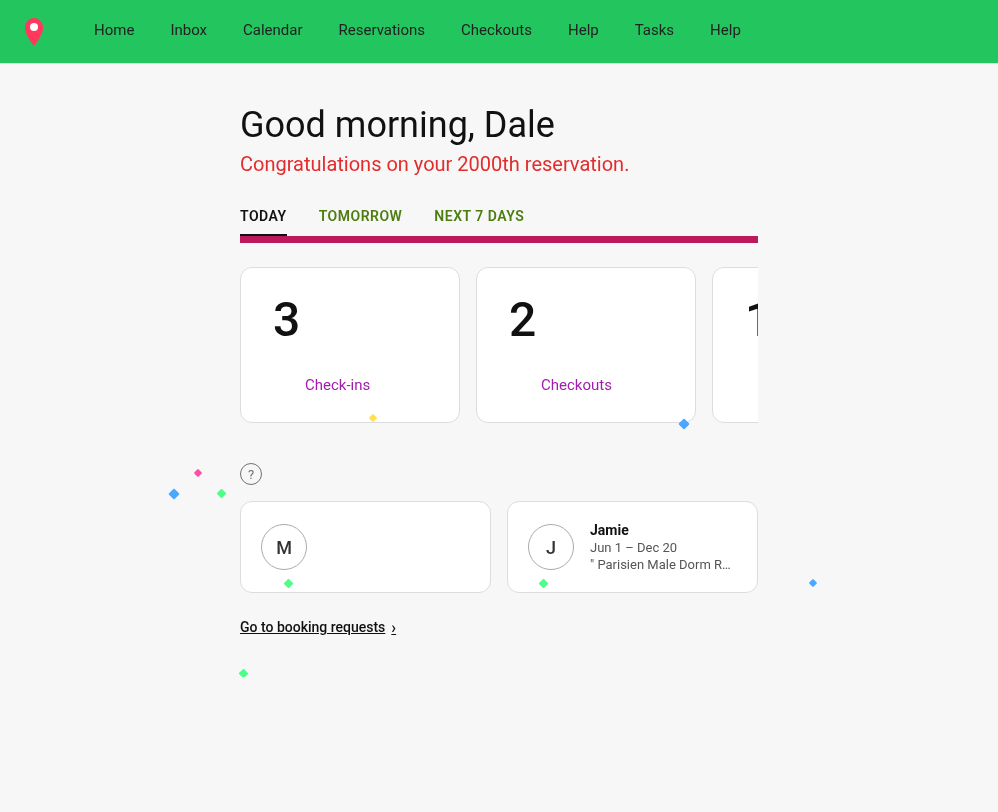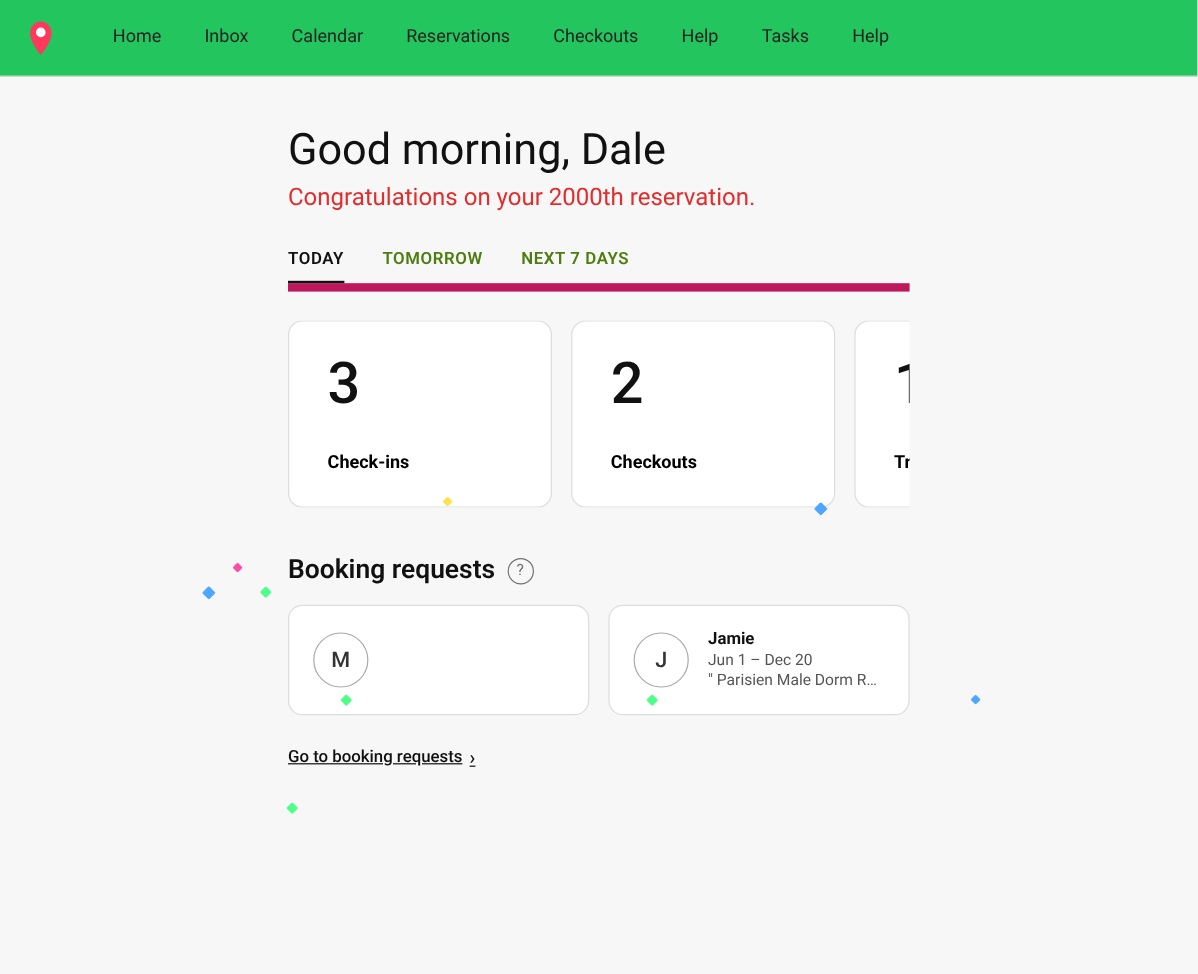--- a/index.html
+++ b/index.html
@@ -112,22 +112,23 @@
     }
     .stat-number {
       font-size: 48px;
       font-weight: 500;
       color: #111;
       margin-bottom: 32px;
       line-height: 1;
     }
     .stat-label {
       font-size: 15px;
-      color: #000000;
-      font-weight: 700;
+      color: #a21caf;
+      font-weight: 400;
+      margin-left: 32px;
     }
 
     
     .section-title-row {
       display: flex;
       align-items: center;
       gap: 10px;
       margin-bottom: 16px;
     }
     .section-title {
@@ -305,21 +306,20 @@
         <div class="stat-label">Checkouts</div>
       </div>
       <div class="stat-card partial">
         <div class="stat-number">14</div>
         <div class="stat-label">Trips</div>
       </div>
     </div>
 
   
   <div class="section-title-row">
-    <span class="section-title">Booking requests</span>
     <div class="help-icon">
       <span>?</span>
     </div>
   </div>
 
   <div class="booking-cards" id="booking-cards">
       <div class="booking-card">
         <div class="avatar-circle">M</div>
       </div>
       <div class="booking-card partial">

